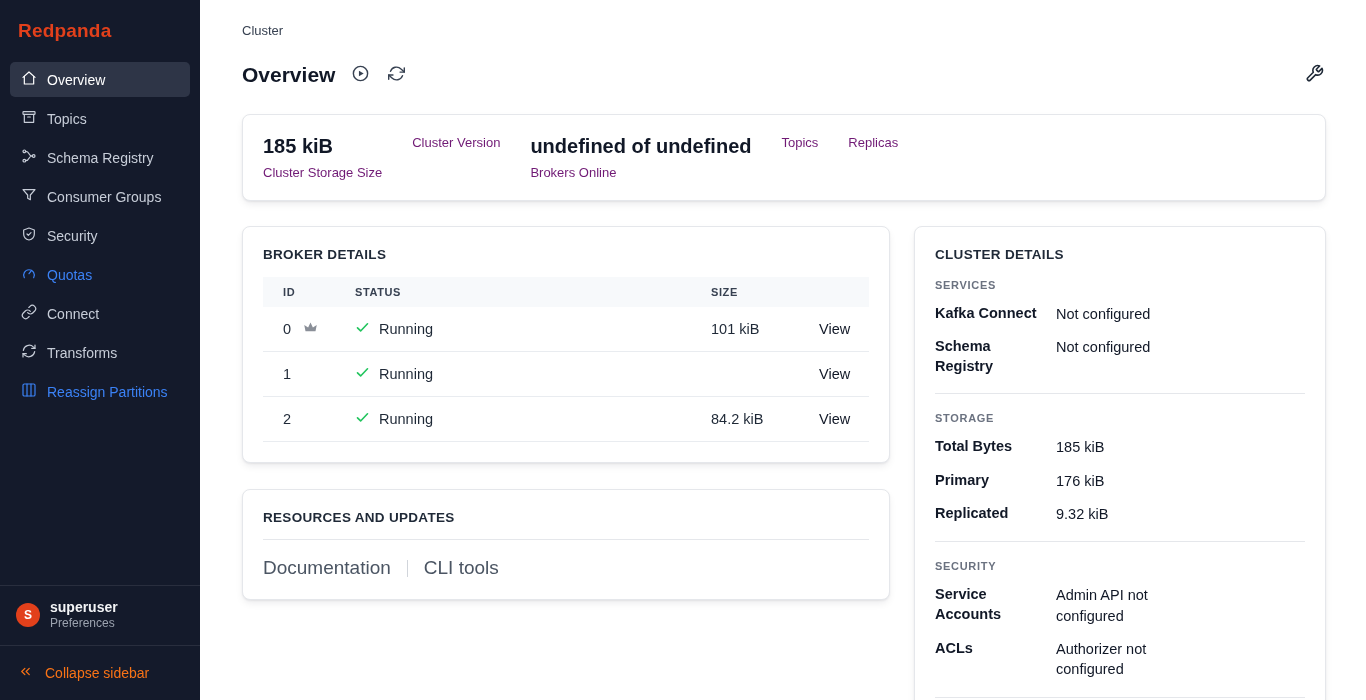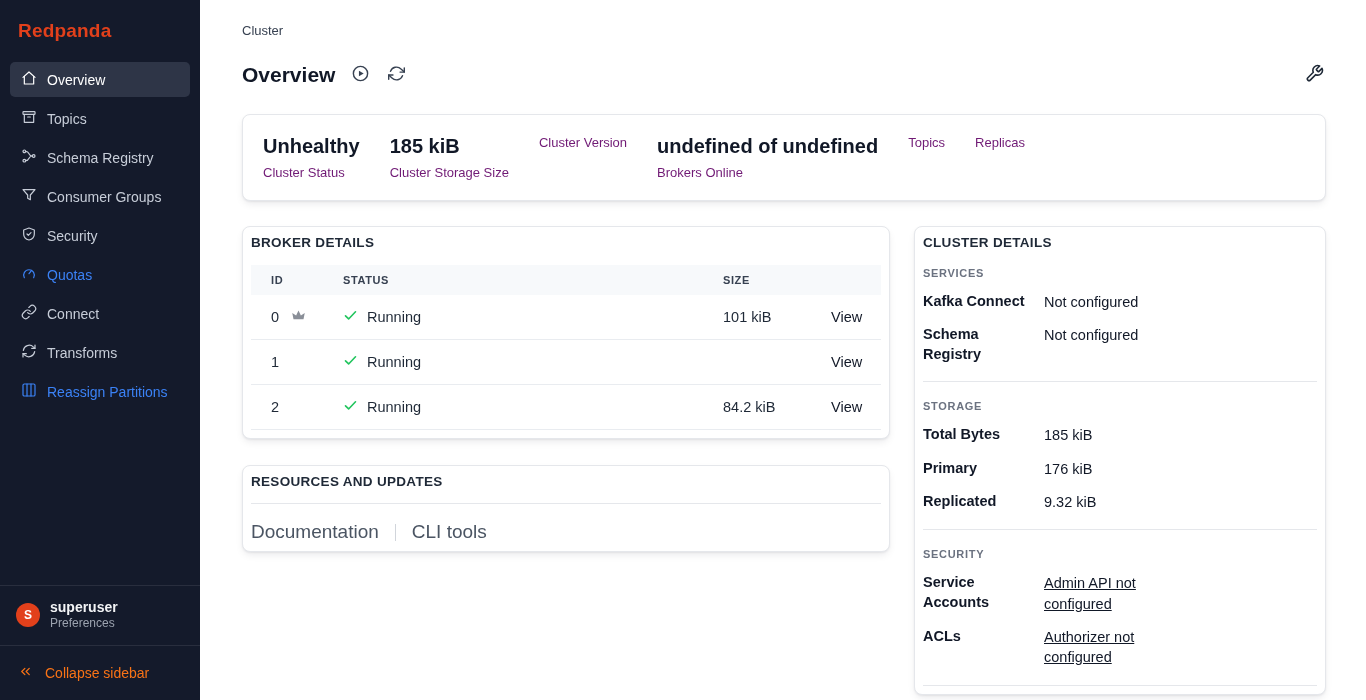--- a/index.html
+++ b/index.html
@@ -67,21 +67,21 @@
   .stats-card { margin-top:26px; padding:20px; display:flex; align-items:flex-start; gap:30px; }
   .stat { display:flex; flex-direction:column; }
   .stat-value { font-size:20px; font-weight:700; color:#111827; line-height:1.15; white-space:nowrap; }
   .stat-label { font-size:13px; color:#701a75; margin-top:7px; white-space:nowrap; }
 
   
   .cols { display:flex; gap:24px; margin-top:25px; align-items:flex-start; }
   .col-left { width:648px; min-width:648px; }
   .col-right { flex:1; }
 
-  .panel { padding:8px; }
+  .panel { padding:20px; }
   .panel-title { font-size:13.5px; font-weight:700; color:#1f2937; letter-spacing:.3px; }
 
   
   table { width:100%; border-collapse:collapse; margin-top:15px; font-size:14.5px; }
   thead th {
     background:#f7f9fb; text-align:left;
     font-size:11px; font-weight:700; letter-spacing:.6px; color:#374151;
     padding:9px 12px;
   }
   thead th:first-child { padding-left:20px; width:80px; }
@@ -99,21 +99,21 @@
   .res-links { display:flex; align-items:center; gap:16px; padding-top:17px; font-size:19px; color:#4b5563; }
   .res-link { cursor:pointer; }
   .vsep { width:1px; height:17px; background:#d1d5db; }
 
   
   .section-heading { font-size:11px; font-weight:700; letter-spacing:.7px; color:#6b7280; margin:18px 0 13px 0; }
   .section-heading.first { margin-top:17px; }
   .cd-row { display:flex; gap:16px; margin-bottom:13px; }
   .cd-label { width:105px; min-width:105px; font-size:14.5px; font-weight:700; color:#111827; line-height:1.35; }
   .cd-value { font-size:14.5px; color:#111827; line-height:1.4; max-width:150px; }
-  .cd-link { text-decoration:underline; cursor:pointer; color:#111827; }
+  .cd-link { cursor:pointer; color:#111827; }
   .cd-divider { border-top:1px solid #e5e7eb; margin:17px 0 0 0; }
 </style>
 </head>
 <body>
 
 <aside class="sidebar">
   <div class="logo">Redpanda</div>
 
   <nav class="nav">
 
@@ -233,24 +233,20 @@
           </svg></span>
     </button>
     <button class="icon-btn wrench-btn">
       <span><svg width="19" height="19" viewBox="0 0 24 24" fill="none" stroke="#1f2937" stroke-width="2" stroke-linecap="round" stroke-linejoin="round">
             <path d="M14.7 6.3a1 1 0 0 0 0 1.4l1.6 1.6a1 1 0 0 0 1.4 0l3.77-3.77a6 6 0 0 1-7.94 7.94l-6.91 6.91a2.12 2.12 0 0 1-3-3l6.91-6.91a6 6 0 0 1 7.94-7.94l-3.76 3.76z"></path>
           </svg></span>
     </button>
   </div>
 
   <section class="card stats-card">
-    <div class="stat">
-      <div class="stat-value">Unhealthy</div>
-      <div class="stat-label">Cluster Status</div>
-    </div>
     <div class="stat">
       <div class="stat-value">185 kiB</div>
       <div class="stat-label">Cluster Storage Size</div>
     </div>
     <div class="stat">
       <div class="stat-value"></div>
       <div class="stat-label" style="margin-top:0;">Cluster Version</div>
     </div>
     <div class="stat">
       <div class="stat-value">undefined of undefined</div>

